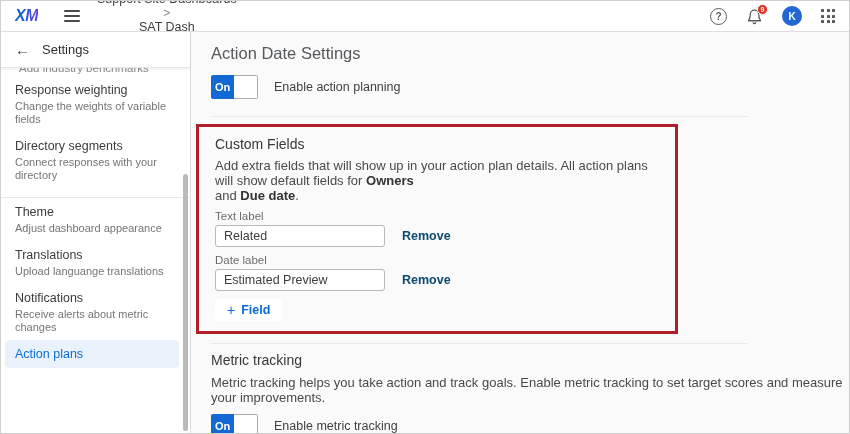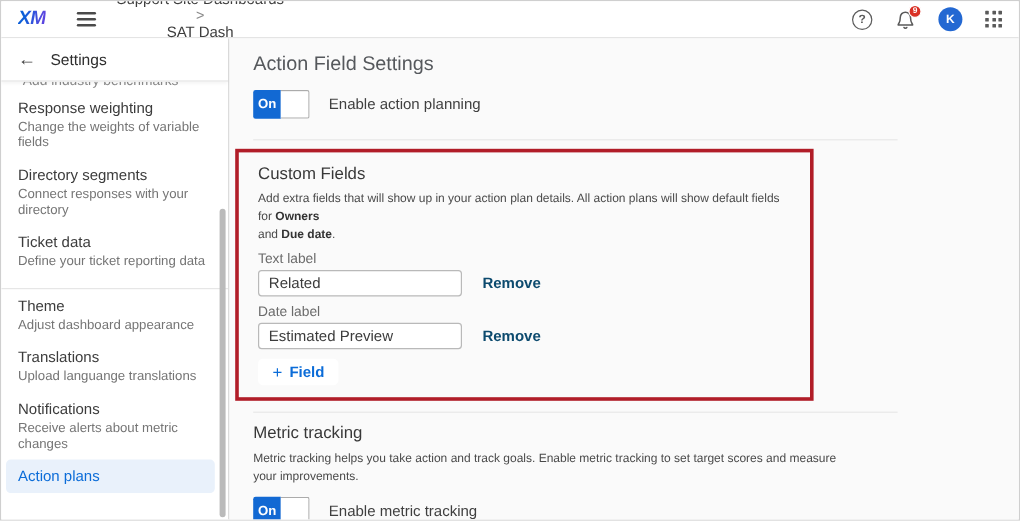--- a/index.html
+++ b/index.html
@@ -50,21 +50,21 @@
   .toggle-row { display:flex; align-items:center; margin-top:12px; }
   .toggle { display:flex; width:47px; height:24px; cursor:pointer; }
   .toggle .on { width:28px; background:#1269d3; color:#fff; font-size:11px; font-weight:700; display:flex; align-items:center; justify-content:center; border-radius:2px 0 0 2px; }
   .toggle .off { width:28px; background:#fff; border:1px solid #ababab; border-left:none; border-radius:0 2px 2px 0; }
   .toggle-label { margin-left:16px; font-size:12.5px; color:#3f3f3f; }
   .divider { width:537px; border-top:1px solid #e8e8e8; margin-top:17px; }
   .divider2 { width:537px; border-top:1px solid #e8e8e8; margin-top:9px; }
 
   .annot-box { width:482px; margin-left:-15px; margin-top:7px; border:3px solid #b11d28; padding:9px 16px 10px 16px; }
   .sec-heading { font-size:14px; line-height:17px; color:#383838; font-weight:400; }
-  .desc { margin-top:5px; font-size:10px; line-height:15px; color:#4a4a4a; }
+  .desc { margin-top:5px; font-size:13px; line-height:15px; color:#4a4a4a; }
   .desc b { color:#333; }
   .fld-label { margin-top:7px; font-size:11.5px; line-height:12px; color:#6b6b6b; }
   .fld-row { display:flex; align-items:center; margin-top:3px; }
   .fld-input { width:170px; height:22px; border:1px solid #b9b9b9; border-radius:3px; background:#fff; padding:0 8px; font-size:12.5px; color:#3c3c3c; font-family:"Liberation Sans", sans-serif; }
   .remove-link { margin-left:17px; font-size:12.5px; font-weight:600; color:#0c4a6e; cursor:pointer; }
   .add-field { margin-top:8px; display:inline-flex; align-items:center; gap:6px; height:22px; padding:0 12px; background:#fff; border:none; border-radius:4px; color:#0b6cd8; font-size:12.5px; font-weight:600; cursor:pointer; font-family:"Liberation Sans", sans-serif; }
   .add-field .plus { font-size:14px; font-weight:400; }
 
   .metric-heading { margin-top:8px; }
   .metric-desc { margin-top:6px; }
@@ -126,24 +126,20 @@
           <span>Add industry benchmarks</span>
         </div>
         <div class="sb-item">
           <div class="t">Response weighting</div>
           <div class="s">Change the weights of variable fields</div>
         </div>
         <div class="sb-item">
           <div class="t">Directory segments</div>
           <div class="s">Connect responses with your directory</div>
         </div>
-        <div class="sb-item">
-          <div class="t">Ticket data</div>
-          <div class="s">Define your ticket reporting data</div>
-        </div>
         <div class="sb-divider"></div>
         <div class="sb-item">
           <div class="t">Theme</div>
           <div class="s">Adjust dashboard appearance</div>
         </div>
         <div class="sb-item">
           <div class="t">Translations</div>
           <div class="s">Upload languange translations</div>
         </div>
         <div class="sb-item">
@@ -152,21 +148,21 @@
         </div>
         <div class="sb-item selected">
           <div class="t">Action plans</div>
 
         </div>
       </div>
       <div class="sb-scrollthumb"></div>
     </div>
 
     <div class="main">
-      <div class="page-title">Action Field Settings</div>
+      <div class="page-title">Action Date Settings</div>
 
       <div class="toggle-row">
         <div class="toggle">
           <div class="on">On</div>
           <div class="off"></div>
         </div>
         <div class="toggle-label">Enable action planning</div>
       </div>
 
       <div class="divider"></div>

